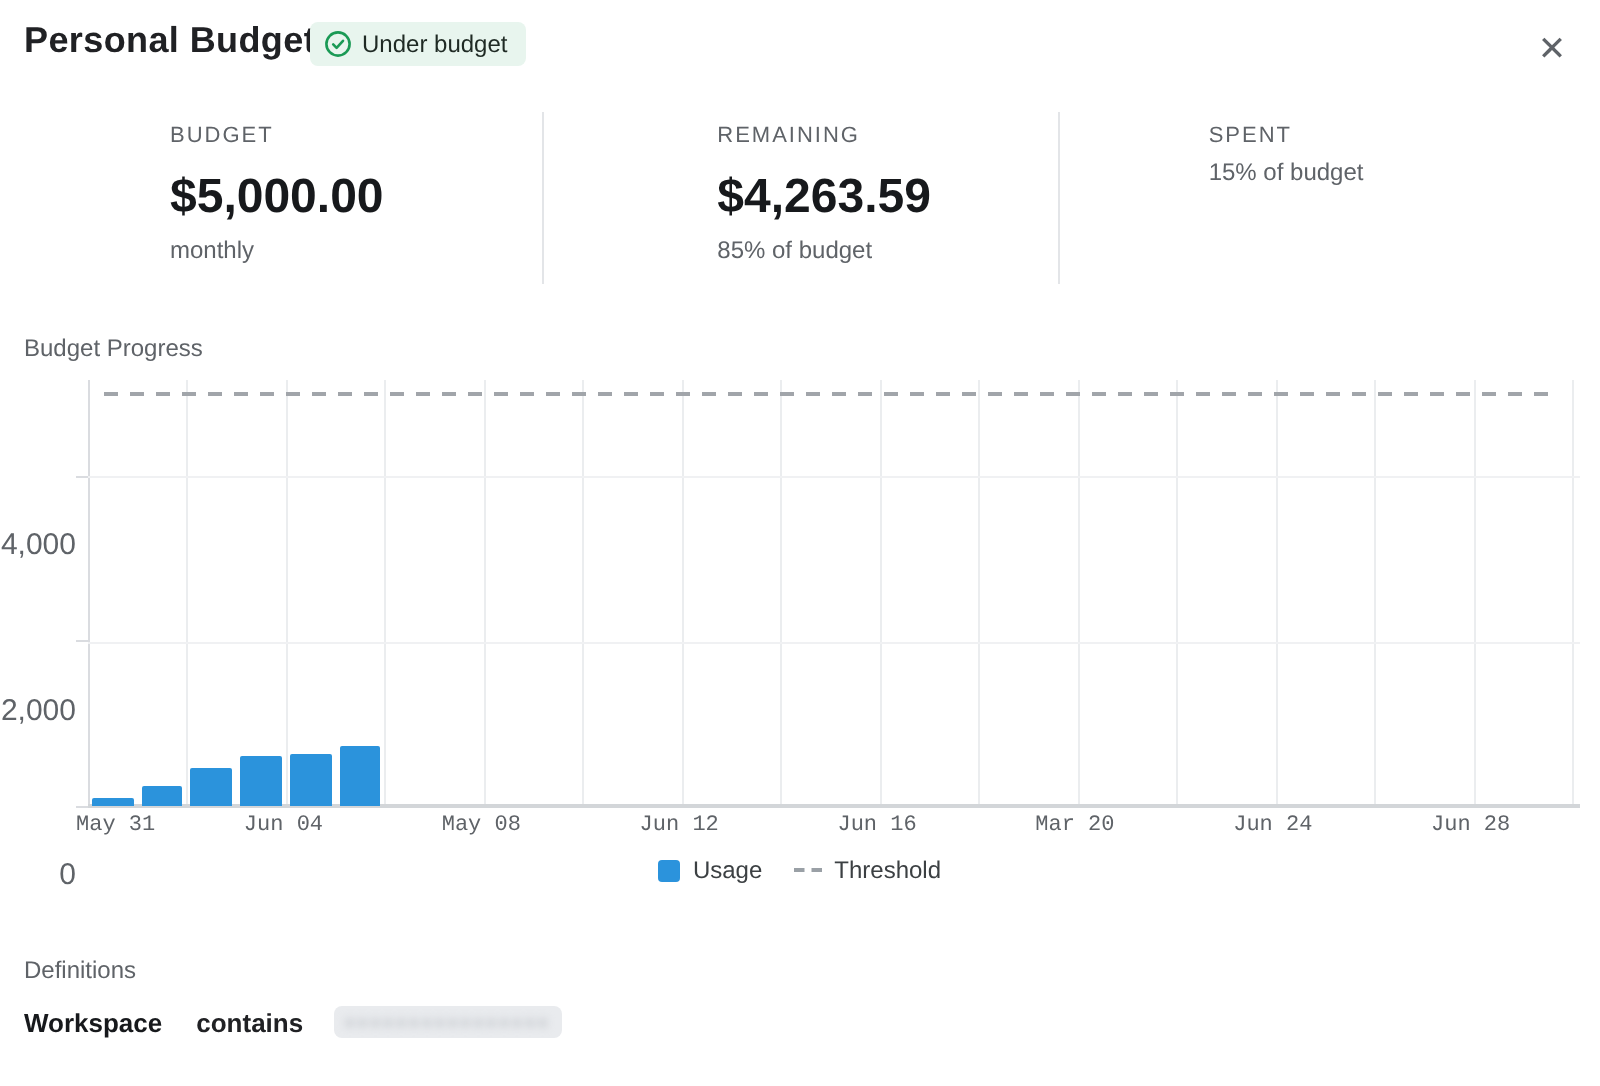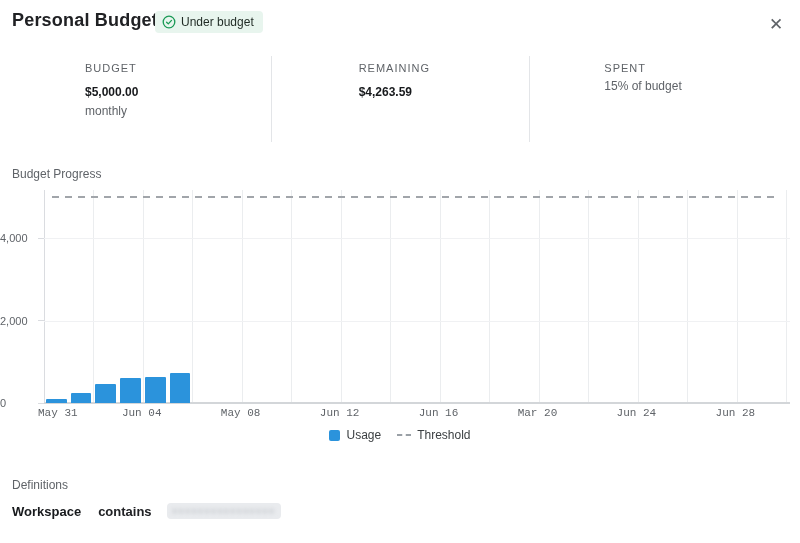--- a/index.html
+++ b/index.html
@@ -22,32 +22,32 @@
     display:flex; align-items:center; justify-content:center;
     font-size:17px; color:#5f6368; background:none; border:none; cursor:pointer;
   }
   
   .stats { position:absolute; left:12px; top:56px; width:776px; height:86px; display:grid; grid-template-columns:1fr 1fr 1fr; }
   .stat-col { padding-top:6px; }
   .stat-col:nth-child(1){ padding-left:73px; }
   .stat-col:nth-child(2){ border-left:1px solid #e3e5e8; padding-left:87px; }
   .stat-col:nth-child(3){ border-left:1px solid #e3e5e8; padding-left:74px; }
   .stat-label { font-size:11px; letter-spacing:1px; color:#5f6368; }
-  .stat-value { margin-top:11px; font-size:12px; font-weight:700; color:#17191c; }
+  .stat-value { margin-top:11px; font-size:24px; font-weight:700; color:#17191c; }
   .stat-sub { margin-top:5px; font-size:12px; color:#5f6368; }
   
   .chart-title { position:absolute; left:12px; top:167px; font-size:12px; color:#5f6368; }
   .chart { position:absolute; left:0; top:185px; width:800px; height:275px; }
   .plot { position:absolute; left:44px; top:5px; width:742px; height:213px; }
   .vgrid { position:absolute; top:0; bottom:0; width:1px; background:#ebedef; }
   .vgrid.axis { background:#dadce0; }
   .hgrid { position:absolute; left:0; right:-4px; height:1px; background:#f0f1f3; }
   .baseline { position:absolute; left:0; right:-4px; bottom:-1px; height:2px; background:#d3d6d9; }
   .ytick-mark { position:absolute; left:-6px; width:6px; height:1px; background:#dadce0; }
-  .ytick-label { position:absolute; left:-44px; width:38px; text-align:left; font-size:11px; color:#5f6368; }
+  .ytick-label { position:absolute; left:-44px; width:38px; text-align:right; font-size:15px; color:#5f6368;margin-top:32px; }
   .threshold-line {
     position:absolute; left:8px; right:8px; height:2px;
     background:repeating-linear-gradient(90deg,#a1a5aa 0 7px,transparent 7px 13px);
   }
   .bar { position:absolute; bottom:0; border-radius:1px 1px 0 0; }
   .xtick-label { position:absolute; top:222px; font-size:11px; color:#5f6368; white-space:nowrap;font-family:Liberation Mono, monospace; }
   .legend { position:absolute; left:0; top:243px; width:800px; display:flex; justify-content:center; align-items:center; gap:16px; }
   .legend-item { display:flex; align-items:center; gap:6px; font-size:12px; color:#3c4043; }
   .legend-swatch-square { width:11px; height:11px; border-radius:2px; }
   .legend-swatch-dash { width:14px; height:0; border-top:2px dashed #9aa0a6; }
@@ -83,20 +83,21 @@
 
 <div class="stats">
   <div class="stat-col">
     <div class="stat-label">BUDGET</div>
     <div class="stat-value">$5,000.00</div>
     <div class="stat-sub">monthly</div>
   </div>
   <div class="stat-col">
     <div class="stat-label">REMAINING</div>
     <div class="stat-value">$4,263.59</div>
+    <div class="stat-sub">85% of budget</div>
   </div>
   <div class="stat-col">
     <div class="stat-label">SPENT</div>
     <div class="stat-sub">15% of budget</div>
   </div>
 </div>
 
 <div class="chart-title">Budget Progress</div>
 
 <div class="chart">

